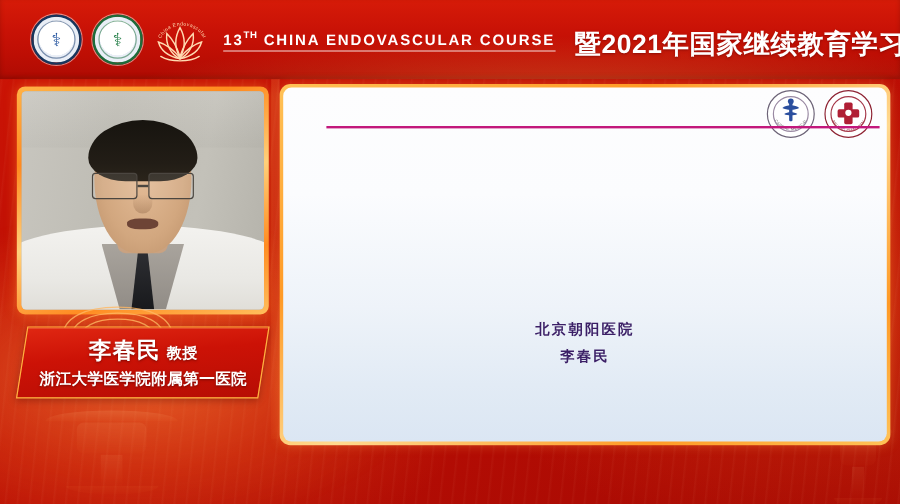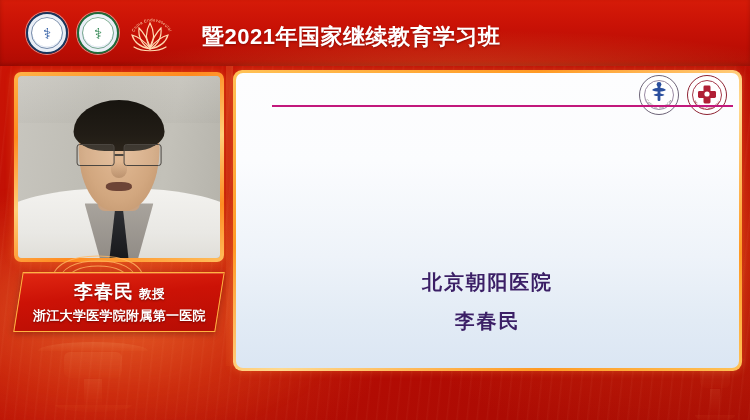--- a/index.html
+++ b/index.html
@@ -417,21 +417,21 @@
     letter-spacing: 1.5px;
     white-space: nowrap;
   }
 
   .slide-affil {
     position: absolute;
     left: 0; right: 0;
     top: 190px;
     text-align: center;
     color: #3b1f66;
-    font-size: 20px;
+    font-size: 12px;
     font-weight: 700;
     letter-spacing: 1.8px;
     line-height: 1.95;
   }
   .slide-affil .line { display: block; }
 
   
   .side-strip {
     position: absolute;
     left: 226px; top: 66px;
@@ -491,20 +491,21 @@
                 <path id="arcp" d="M3,26 A20,20 0 0,1 41,26"></path>
               </defs>
             <text font-size="4.2" fill="#ffd9b0" letter-spacing="0.35">
               <textPath href="#arcp" startOffset="6%">China Endovascular Course</textPath>
             </text>
           </svg>
         </div>
       </div>
 
       <div class="banner-titles">
+        <div class="banner-en"><span>13</span><sup>TH</sup> <span>CHINA ENDOVASCULAR COURSE</span></div>
       </div>
 
       <div class="banner-sub">暨2021年国家继续教育学习班</div>
     </div>
   </div>
 
   <div class="video-frame">
     <div class="video-inner">
       <div class="vid-wall"></div>
       <div class="vid-shoulders"></div>

